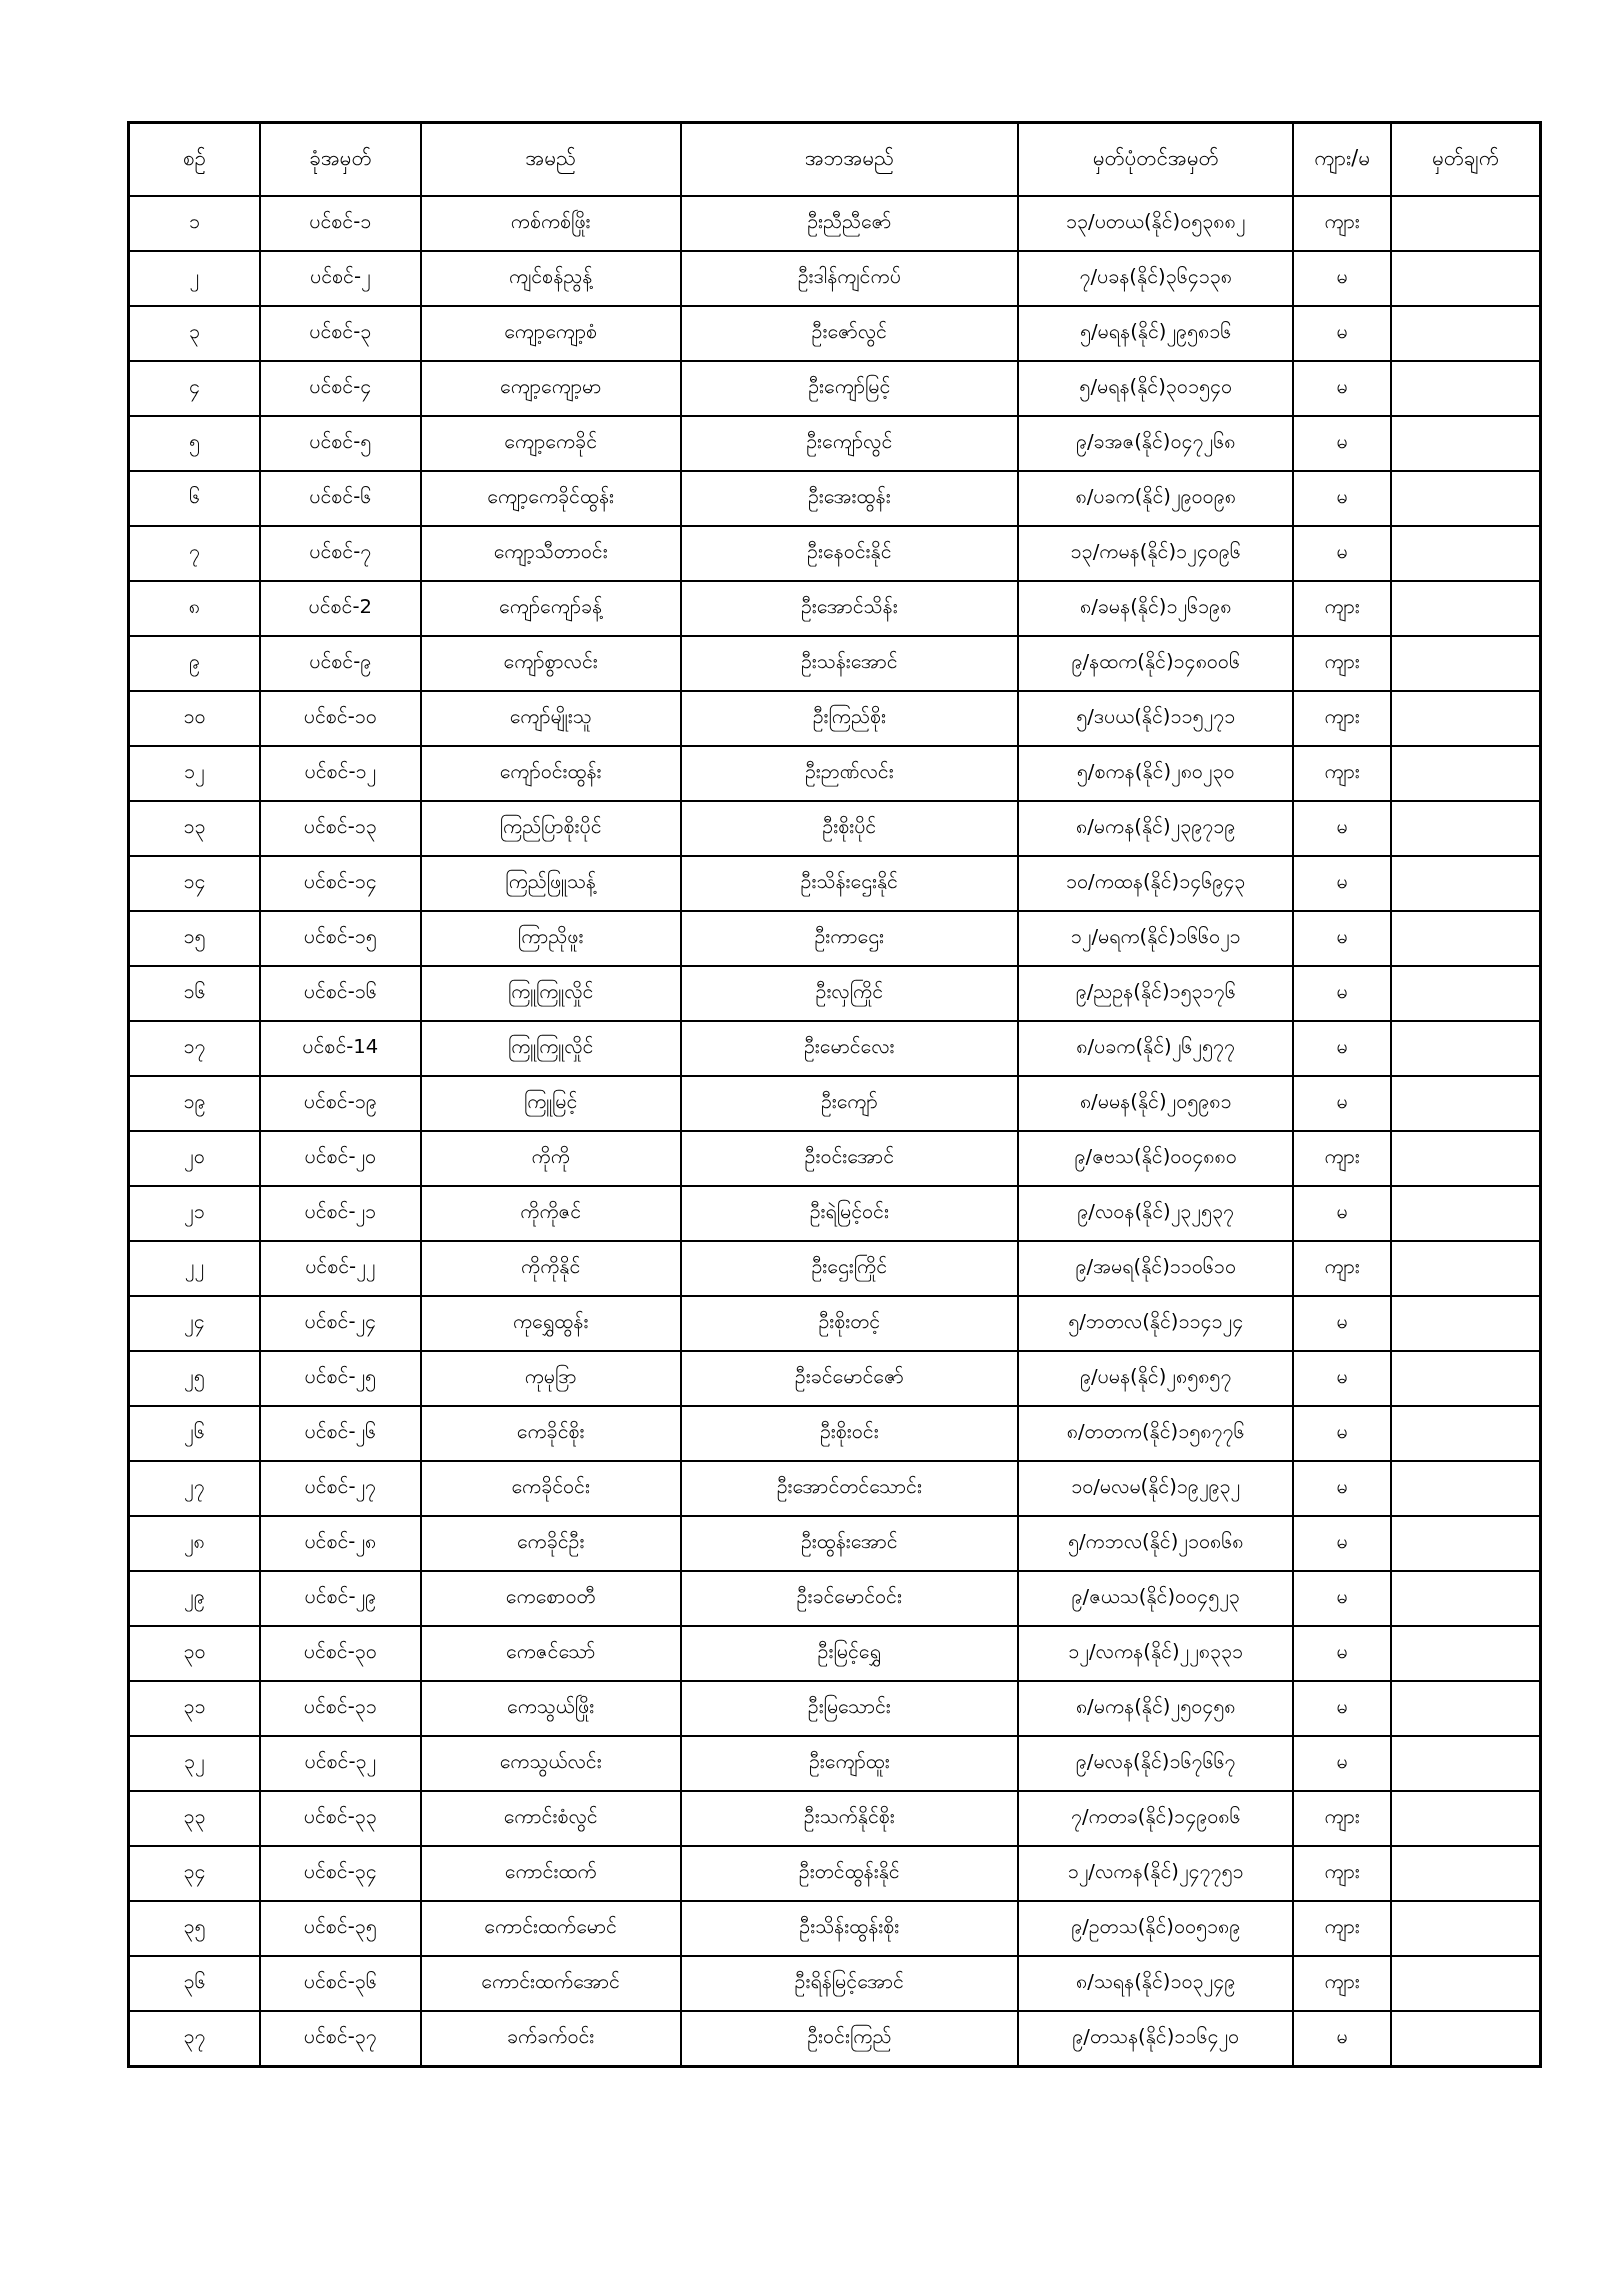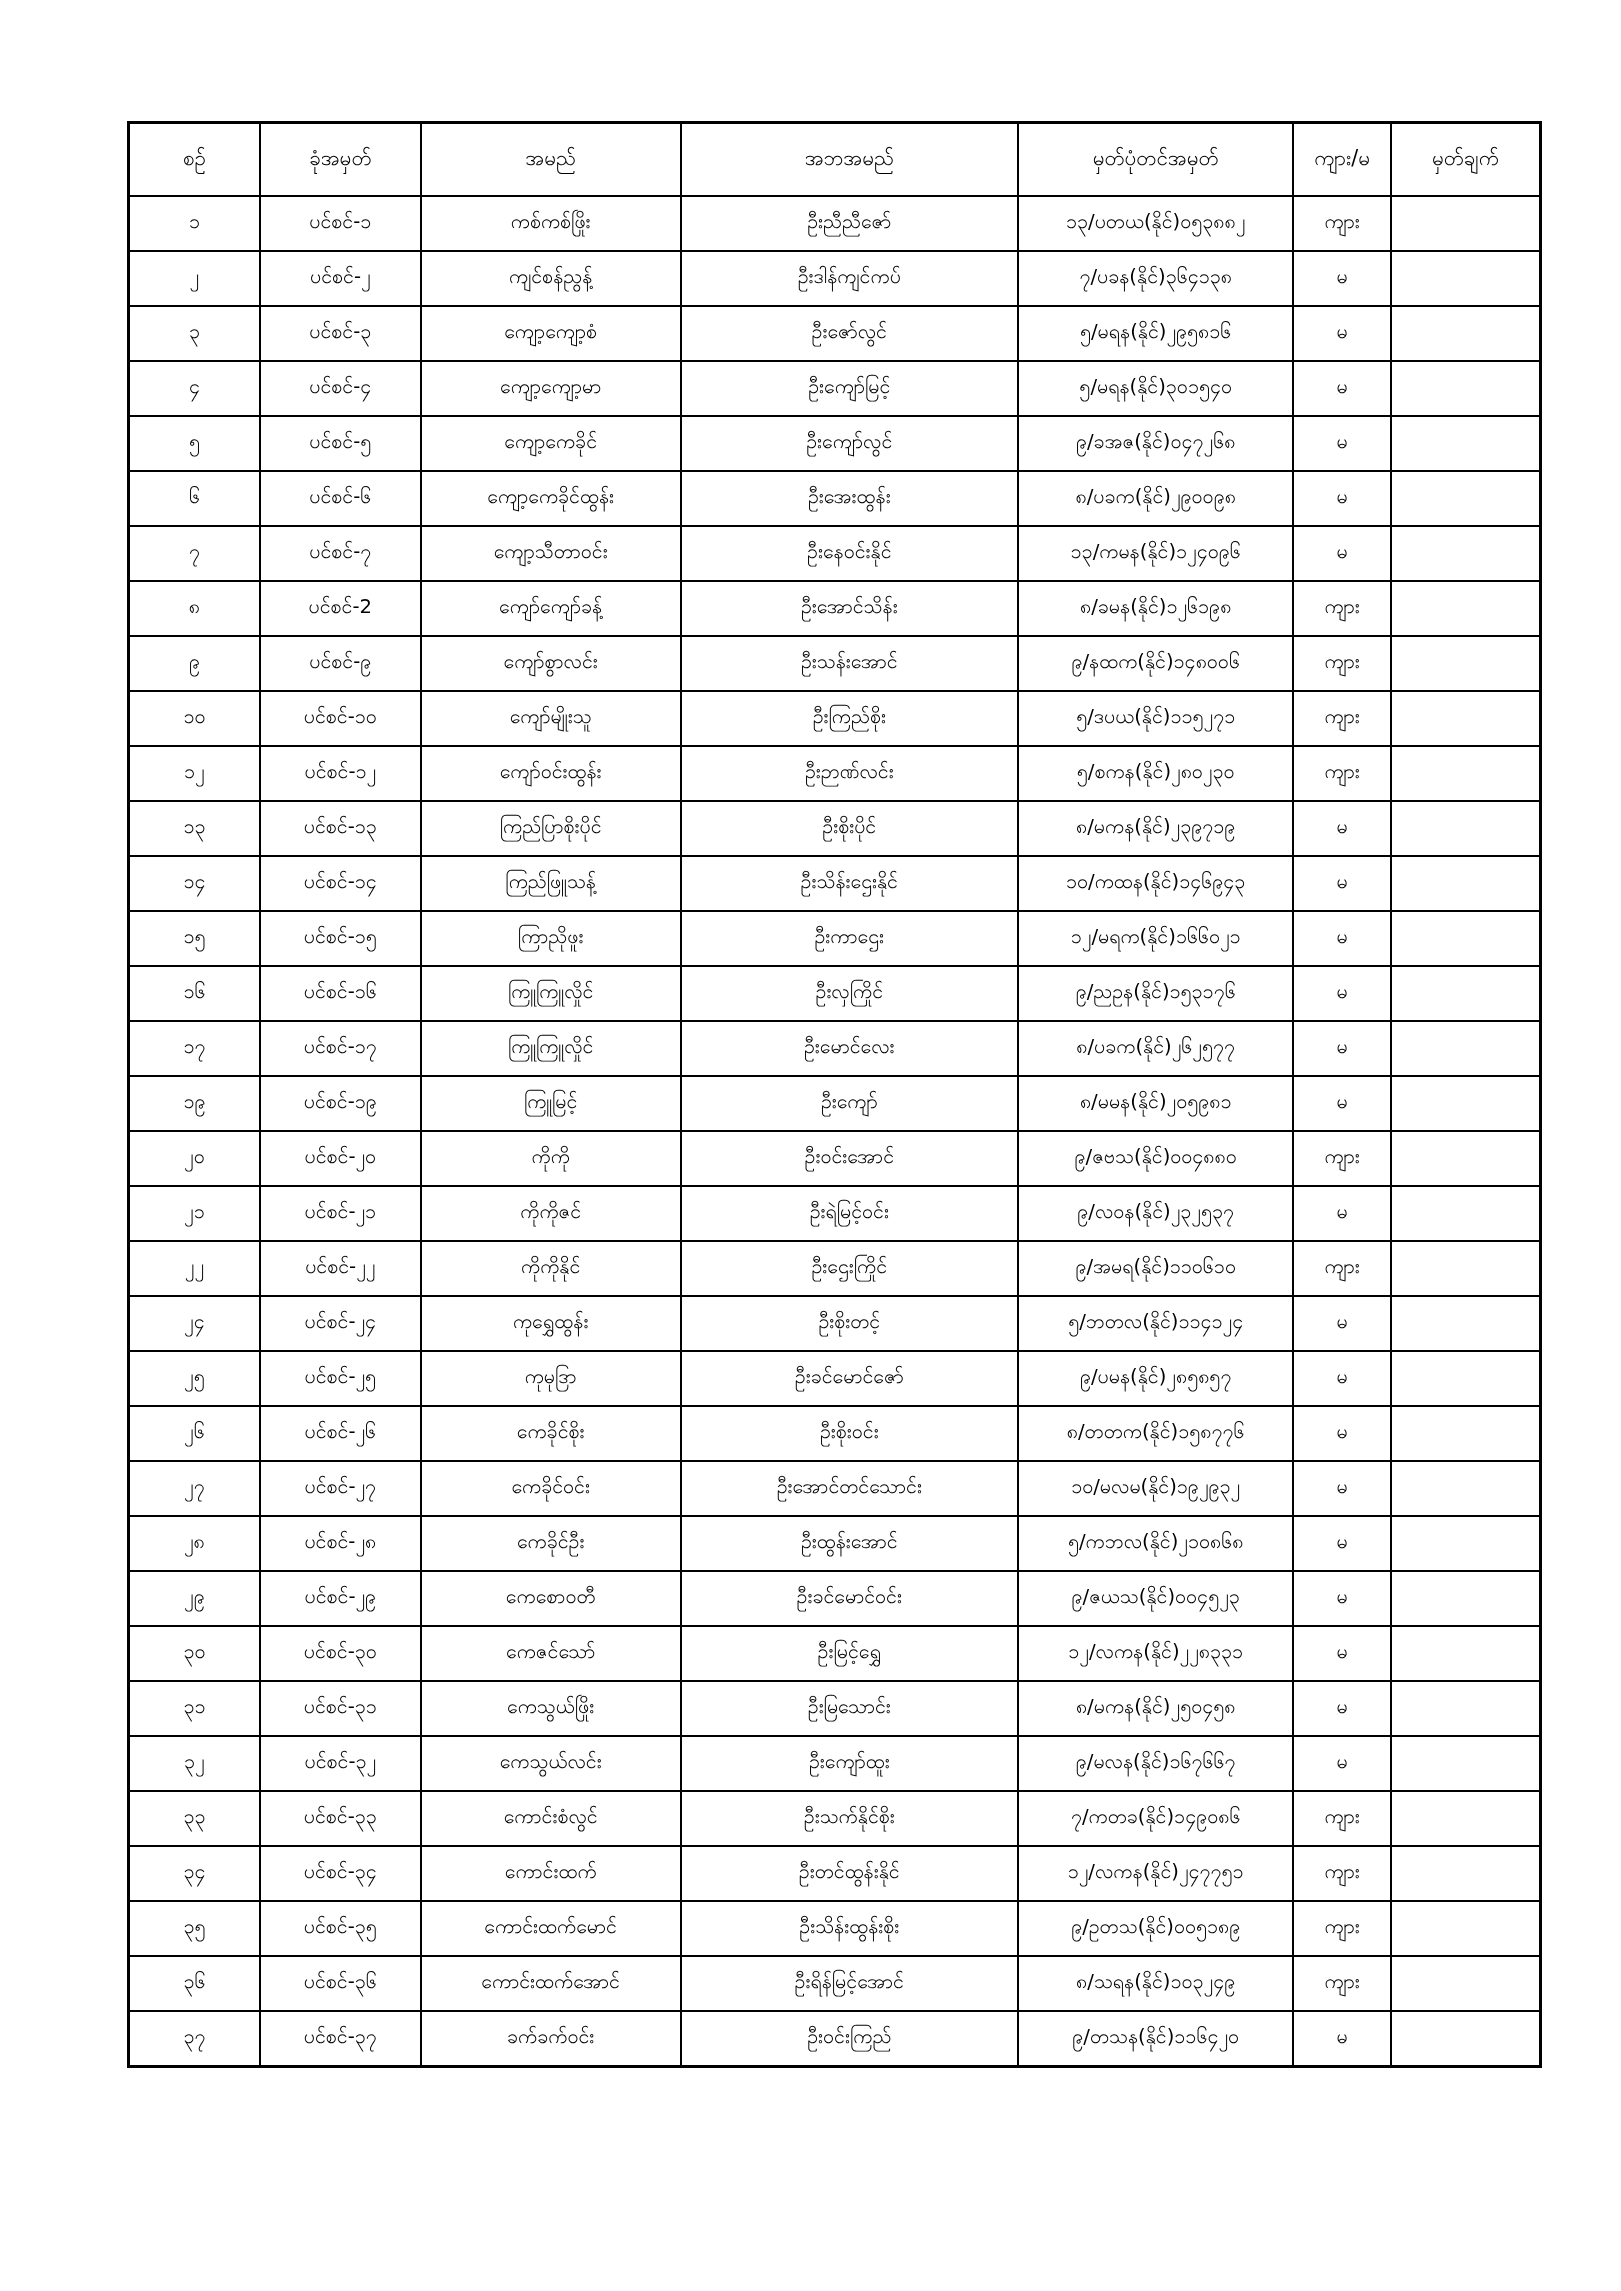--- a/index.html
+++ b/index.html
@@ -211,21 +211,21 @@
           <td>၁၆</td>
           <td>ပင်စင်-၁၆</td>
           <td>ကြူကြူလှိုင်</td>
           <td>ဦးလှကြိုင်</td>
           <td>၉/ညဥန(နိုင်)၁၅၃၁၇၆</td>
           <td>မ</td>
           <td></td>
         </tr>
         <tr>
           <td>၁၇</td>
-          <td>ပင်စင်-၁၇</td>
+          <td>ပင်စင်-14</td>
           <td>ကြူကြူလှိုင်</td>
           <td>ဦးမောင်လေး</td>
           <td>၈/ပခက(နိုင်)၂၆၂၅၇၇</td>
           <td>မ</td>
           <td></td>
         </tr>
         <tr>
           <td>၁၉</td>
           <td>ပင်စင်-၁၉</td>
           <td>ကြူမြင့်</td>

